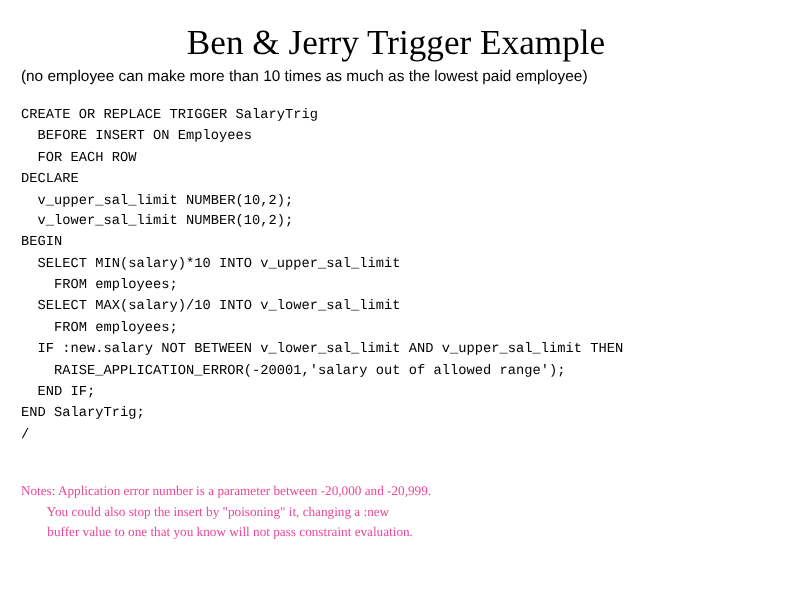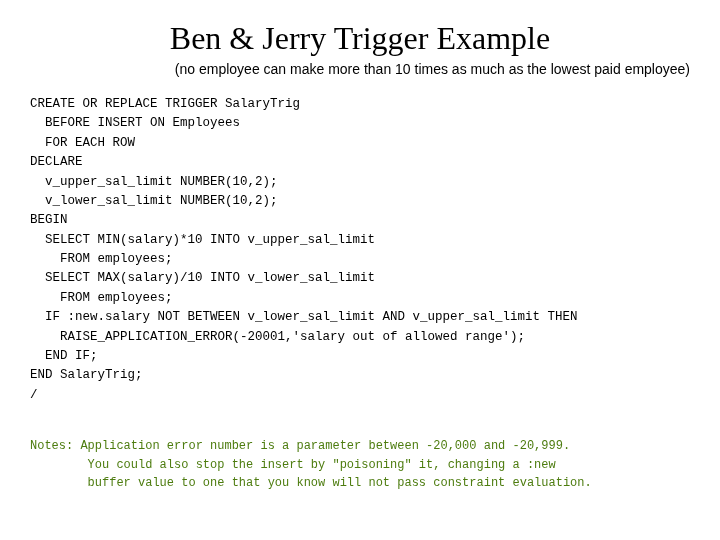--- a/index.html
+++ b/index.html
@@ -12,54 +12,54 @@
       width: 720px;
       height: 540px;
       background: #ffffff;
       font-family: Arial, sans-serif;
       overflow: hidden;
     }
 
     .page {
       width: 720px;
       height: 540px;
-      padding: 20px 30px;
+      padding: 20px 19px;
     }
 
     .title {
       text-align: center;
       font-size: 32px;
       font-weight: normal;
       font-family: 'Times New Roman', Times, serif;
       color: #000000;
       margin-bottom: 4px;
     }
 
     .subtitle {
-      text-align: right;
+      text-align: left;
       font-size: 14px;
       font-family: Arial, sans-serif;
       color: #000000;
       margin-bottom: 18px;
     }
 
     .code-block {
       font-family: 'Courier New', Courier, monospace;
       font-size: 12.5px;
       line-height: 1.55;
       color: #000000;
       white-space: pre;
       margin-bottom: 32px;
     }
 
     .notes-block {
-      font-family: Liberation Mono, monospace;
+      font-family: Liberation Serif, serif;
       font-size: 12px;
       line-height: 1.55;
-      color: #4d7c0f;
+      color: #ec4899;
       white-space: pre;
     }
   </style>
 </head>
 <body>
 
 <div class="page">
 
   <h1 class="title">Ben &amp; Jerry Trigger Example</h1>
   <p class="subtitle">(no employee can make more than 10 times as much as the lowest paid employee)</p>

